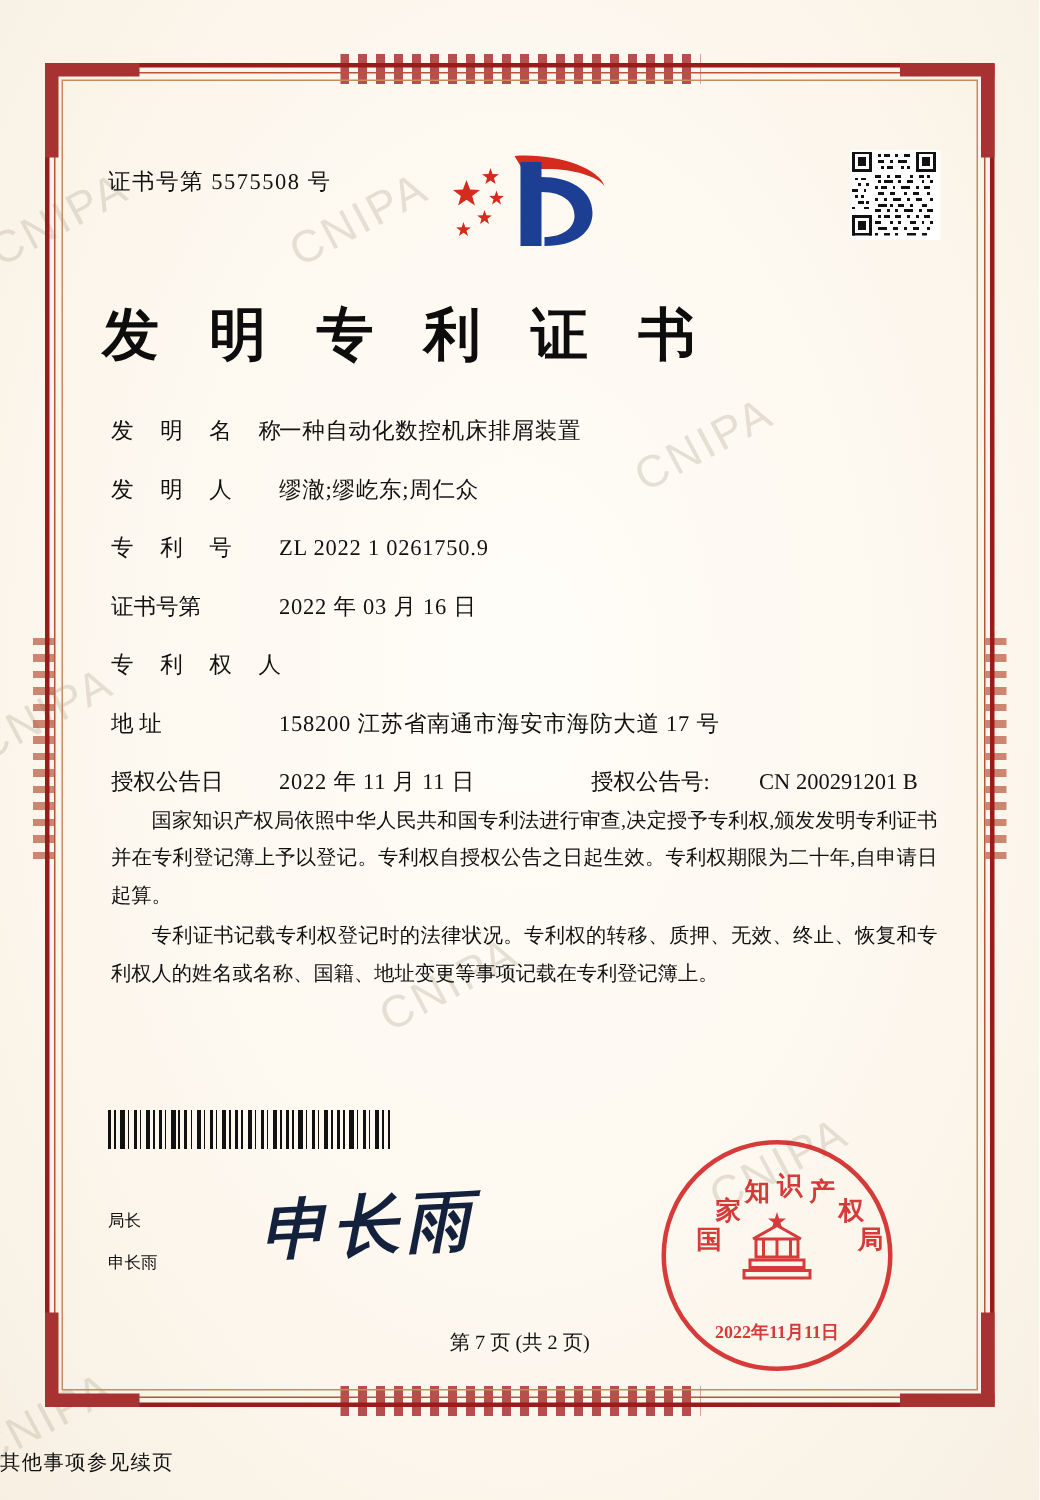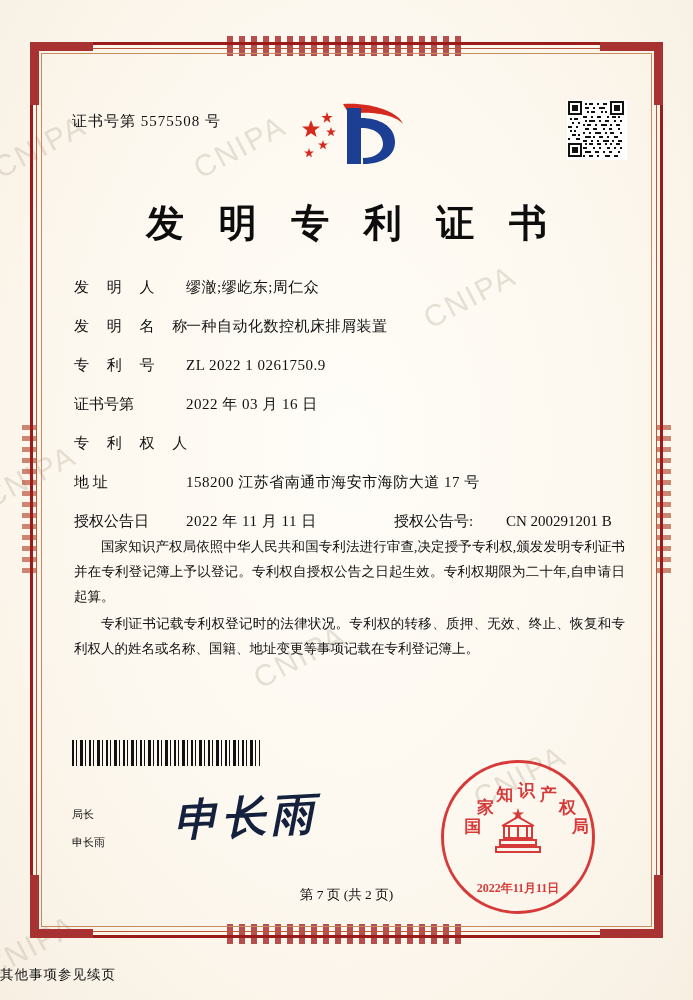--- a/index.html
+++ b/index.html
@@ -132,27 +132,26 @@
     height: 58px;
     background: #fff;
     padding: 1px;
   }
 
   
   .title {
     position: absolute;
     left: 0; right: 0;
     top: 128px;
-    text-align: center;
     font-size: 38px;
     font-weight: bold;
     letter-spacing: 12px;
     text-indent: 12px;
     color: #0d0d0d;
-    font-family: Liberation Sans, sans-serif;
+    font-family: Liberation Serif, serif;
   }
 
   
   .fields {
     position: absolute;
     left: 18px;
     right: 10px;
     top: 208px;
   }
   .frow {
@@ -448,27 +447,27 @@
           <rect x="24" y="28" width="2" height="1"></rect>
         </g>
       </svg>
     </div>
 
     <div class="title">发 明 专 利 证 书</div>
 
     <div class="fields">
 
       <div class="frow">
+        <div class="flabel sp">发 明 名 称</div>
+        <div class="fvalue">一种自动化数控机床排屑装置</div>
+      </div>
+
+      <div class="frow">
         <div class="flabel sp">发 明 人</div>
         <div class="fvalue">缪澈;缪屹东;周仁众</div>
-      </div>
-
-      <div class="frow">
-        <div class="flabel sp">发 明 名 称</div>
-        <div class="fvalue">一种自动化数控机床排屑装置</div>
       </div>
 
       <div class="frow">
         <div class="flabel sp">专 利 号</div>
         <div class="fvalue">ZL 2022 1 0261750.9</div>
       </div>
 
       <div class="frow">
         <div class="flabel">证书号第</div>
         <div class="fvalue">2022 年 03 月 16 日</div>

